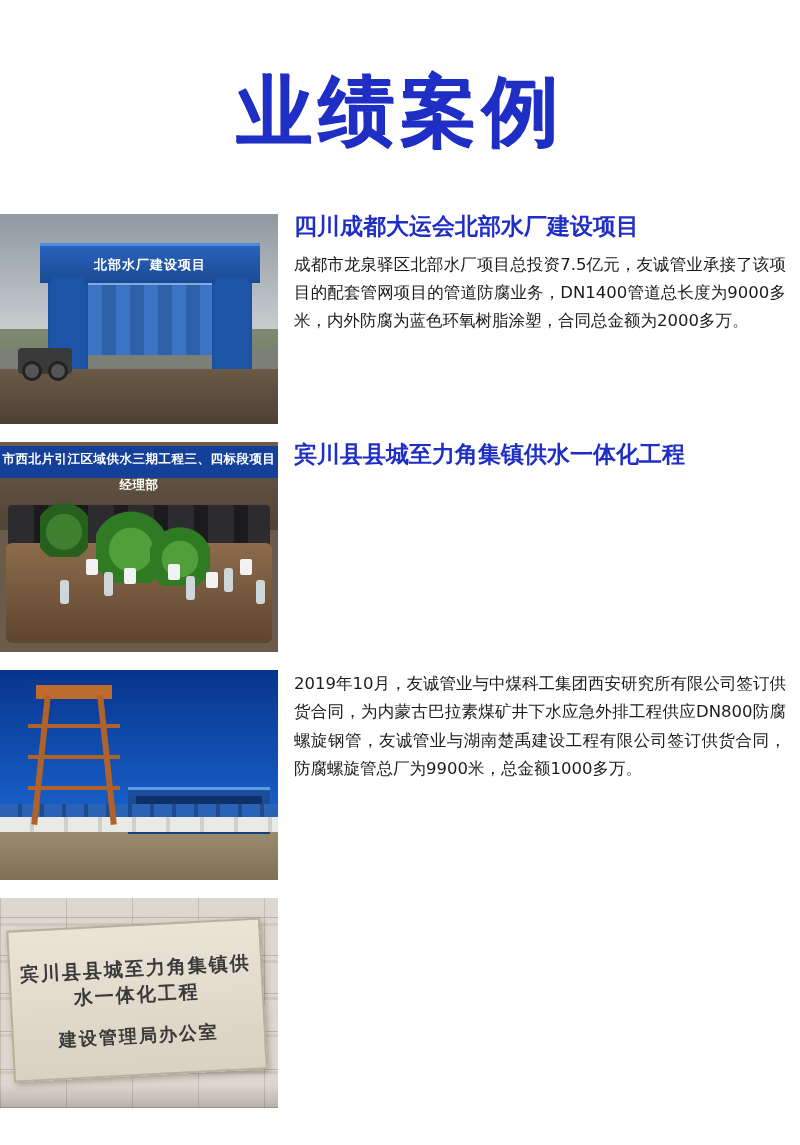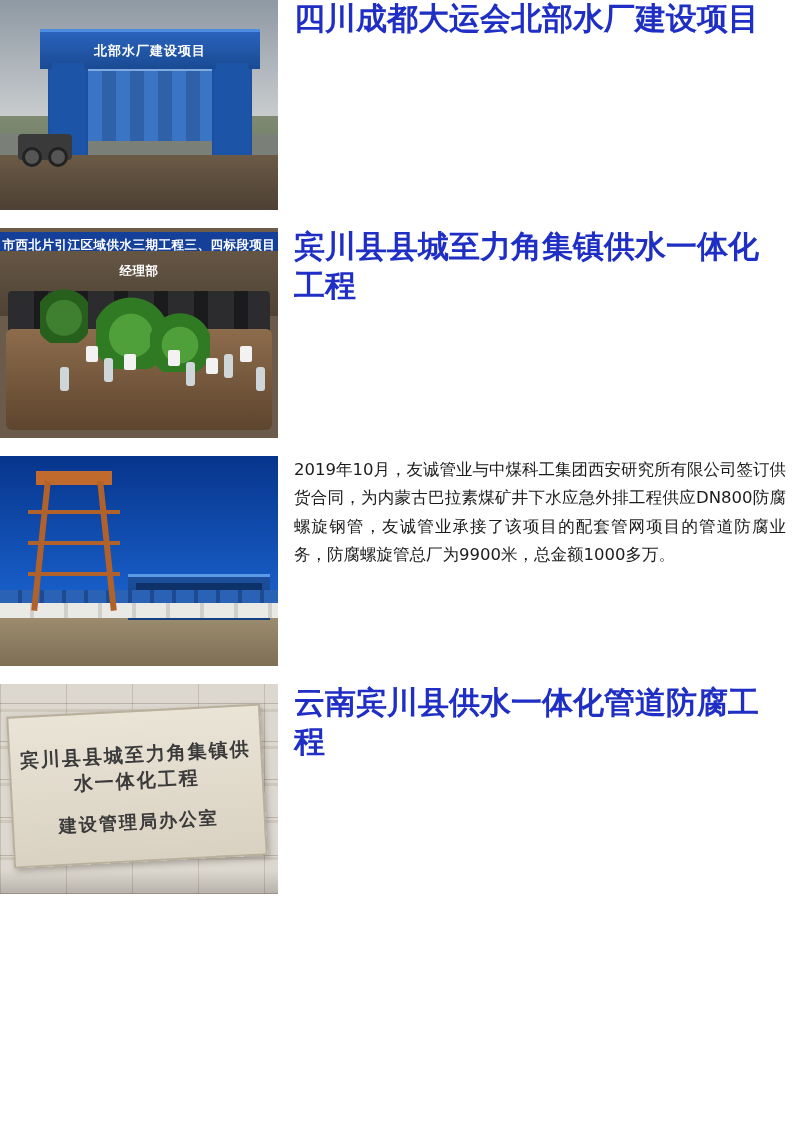--- a/index.html
+++ b/index.html
@@ -49,25 +49,25 @@
     position: relative;
     background: #cfd3d6;
   }
   .case-body {
     flex: 1 1 auto;
     padding-left: 16px;
     padding-right: 14px;
   }
   .case-title {
     color: #1f2ec4;
-    font-size: 31px;
+    font-size: 23px;
     font-weight: 700;
     line-height: 1.25;
     margin: 0 0 8px 0;
-    font-family: Liberation Sans, sans-serif;
+    font-family: Liberation Mono, monospace;
   }
   .case-text {
     font-size: 16.5px;
     line-height: 1.72;
     color: #1b1b1b;
     text-align: justify;
     font-family: "DejaVu Sans", "Liberation Sans", sans-serif;
     margin: 0;
   }
 
@@ -109,21 +109,21 @@
   }
   .p1 .bike { position:absolute; left: 18px; top: 64%; width: 54px; height: 26px; background:#3a3a3a; border-radius: 4px;}
   .p1 .bike:after { content:""; position:absolute; left:4px; bottom:-7px; width:14px; height:14px; border:3px solid #222; border-radius:50%; background:#555;}
   .p1 .bike:before { content:""; position:absolute; right:4px; bottom:-7px; width:14px; height:14px; border:3px solid #222; border-radius:50%; background:#555;}
   .p1 .dirt { position:absolute; left:0; right:0; bottom:0; height:26%; background: linear-gradient(#6b5a46,#4d4034); }
 
   
   .p2 { background: #6a5b4a; }
   .p2 .wall { position:absolute; inset:0 0 58% 0; background: linear-gradient(#6d5c49,#4f4335); }
   .p2 .banner {
-    position:absolute; left:0; right:0; top:4px; height:19px;
+    position:absolute; left:0; right:0; top:4px; height:32px;
     background:#15409a; color:#fff; font-size:12.5px; text-align:center;
     line-height:26px; letter-spacing:0.5px;
     font-family: "DejaVu Sans", "Liberation Sans", sans-serif; font-weight:700;
   }
   .p2 .table {
     position:absolute; left:6px; right:6px; top:48%; bottom:4%;
     background: linear-gradient(#8d6c4c,#5e452e);
     border-radius: 6px;
   }
   .p2 .chairs {
@@ -207,20 +207,21 @@
   .p4 .shadow {
     position:absolute; left:0; right:0; bottom:0; height:24px;
     background: linear-gradient(rgba(0,0,0,0), rgba(0,0,0,.18));
   }
 </style>
 </head>
 <body>
 
 <div class="page">
 
+  <h1 class="page-title">业绩案例</h1>
 
   <div class="cases">
 
     <div class="case">
       <div class="case-photo p1">
         <div class="sky"></div>
         <div class="ground"></div>
         <div class="road"></div>
         <div class="fence"></div>
         <div class="gate-l"></div>
@@ -228,20 +229,21 @@
         <div class="gate-top">
           <div class="t">北部水厂建设项目</div>
         </div>
         <div class="banner"></div>
         <div class="banner2"></div>
         <div class="dirt"></div>
         <div class="bike"></div>
       </div>
       <div class="case-body">
         <h2 class="case-title">四川成都大运会北部水厂建设项目</h2>
+        <p class="case-text">成都市龙泉驿区北部水厂项目总投资7.5亿元，友诚管业承接了该项目的配套管网项目的管道防腐业务，DN1400管道总长度为9000多米，内外防腐为蓝色环氧树脂涂塑，合同总金额为2000多万。</p>
       </div>
     </div>
 
     <div class="case">
       <div class="case-photo p2">
         <div class="wall"></div>
         <div class="banner">市西北片引江区域供水三期工程三、四标段项目经理部</div>
         <div class="chairs"></div>
         <div class="table"></div>
         <div class="plant c"></div>
@@ -275,32 +277,31 @@
         <div class="tower">
           <i class="cap"></i>
           <i class="l1"></i>
           <i class="l2"></i>
           <i class="x1"></i>
           <i class="x2"></i>
           <i class="x3"></i>
         </div>
       </div>
       <div class="case-body">
-        <p class="case-text">2019年10月，友诚管业与中煤科工集团西安研究所有限公司签订供货合同，为内蒙古巴拉素煤矿井下水应急外排工程供应DN800防腐螺旋钢管，友诚管业承接了该项目的配套管网项目的管道防腐业务，防腐螺旋管总厂为9900米，总金额1000多万。</p>
+        <p class="case-text">2019年10月，友诚管业与中煤科工集团西安研究所有限公司签订供货合同，为内蒙古巴拉素煤矿井下水应急外排工程供应DN800防腐螺旋钢管，友诚管业与湖南楚禹建设工程有限公司签订供货合同，防腐螺旋管总厂为9900米，总金额1000多万。</p>
       </div>
     </div>
 
     <div class="case">
       <div class="case-photo p4">
         <div class="bricks"></div>
         <div class="plaque">
           <div class="l1">宾川县县城至力角集镇供水一体化工程</div>
           <div class="l2">建设管理局办公室</div>
         </div>
         <div class="shadow"></div>
       </div>
       <div class="case-body">
-        <h2 class="case-title">云南宾川县供水一体化管道防腐工程</h2>
       </div>
     </div>
 
   </div>
 </div>
 
 </body></html>

